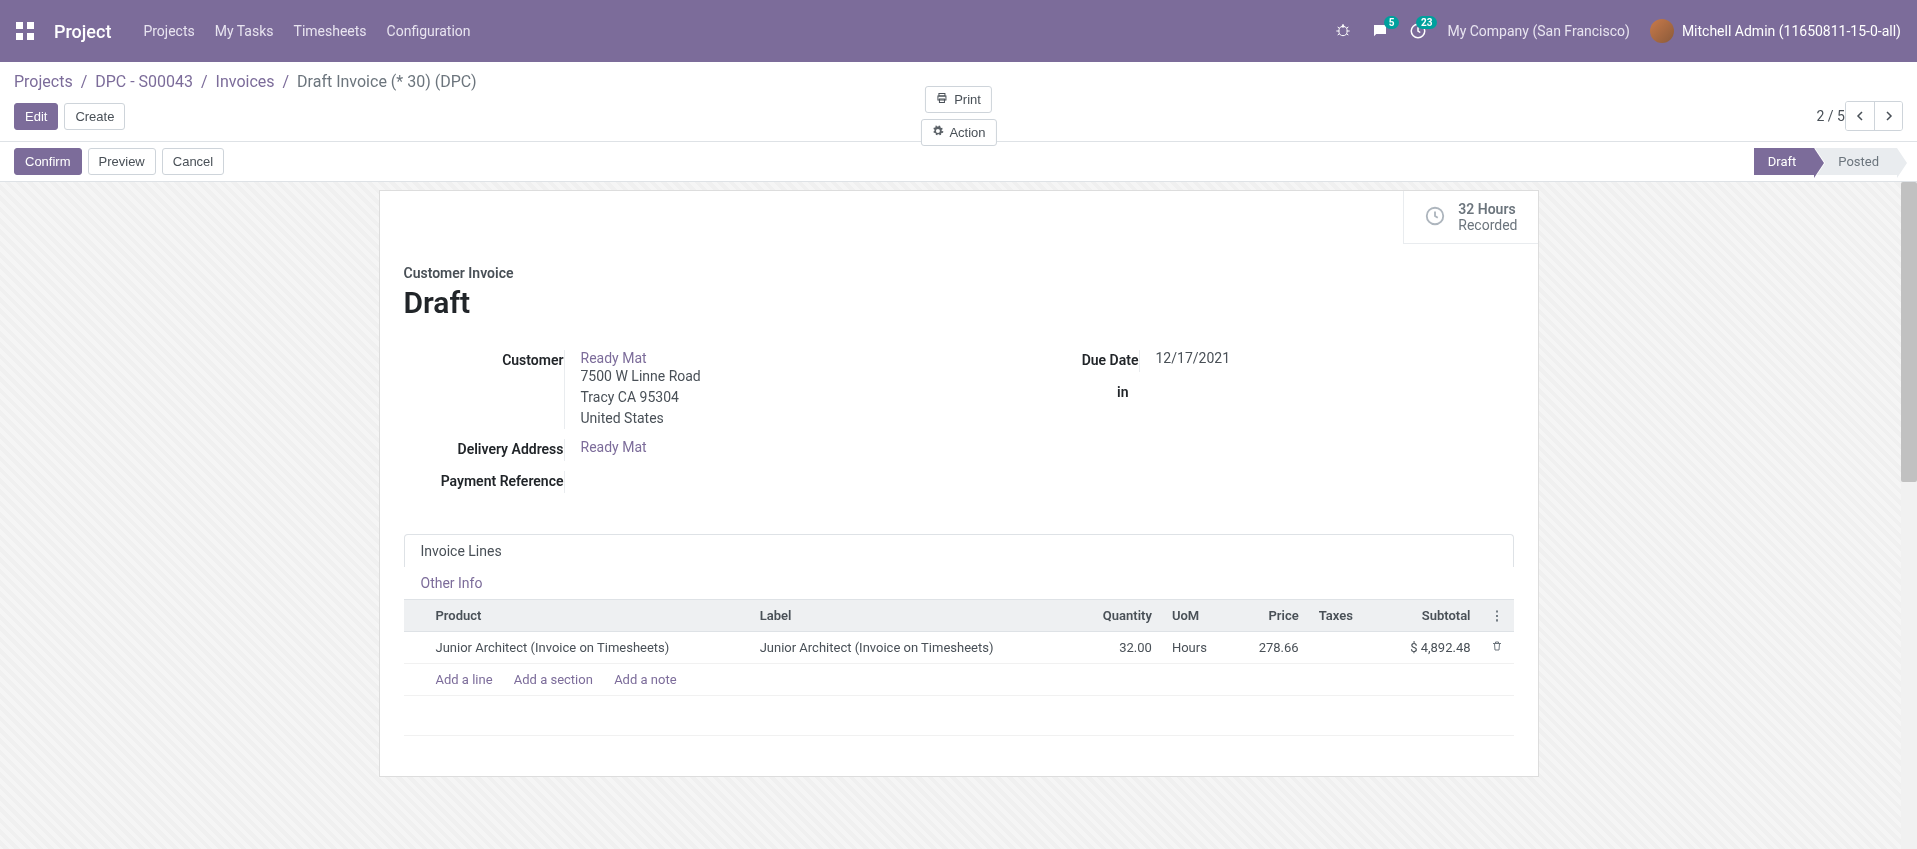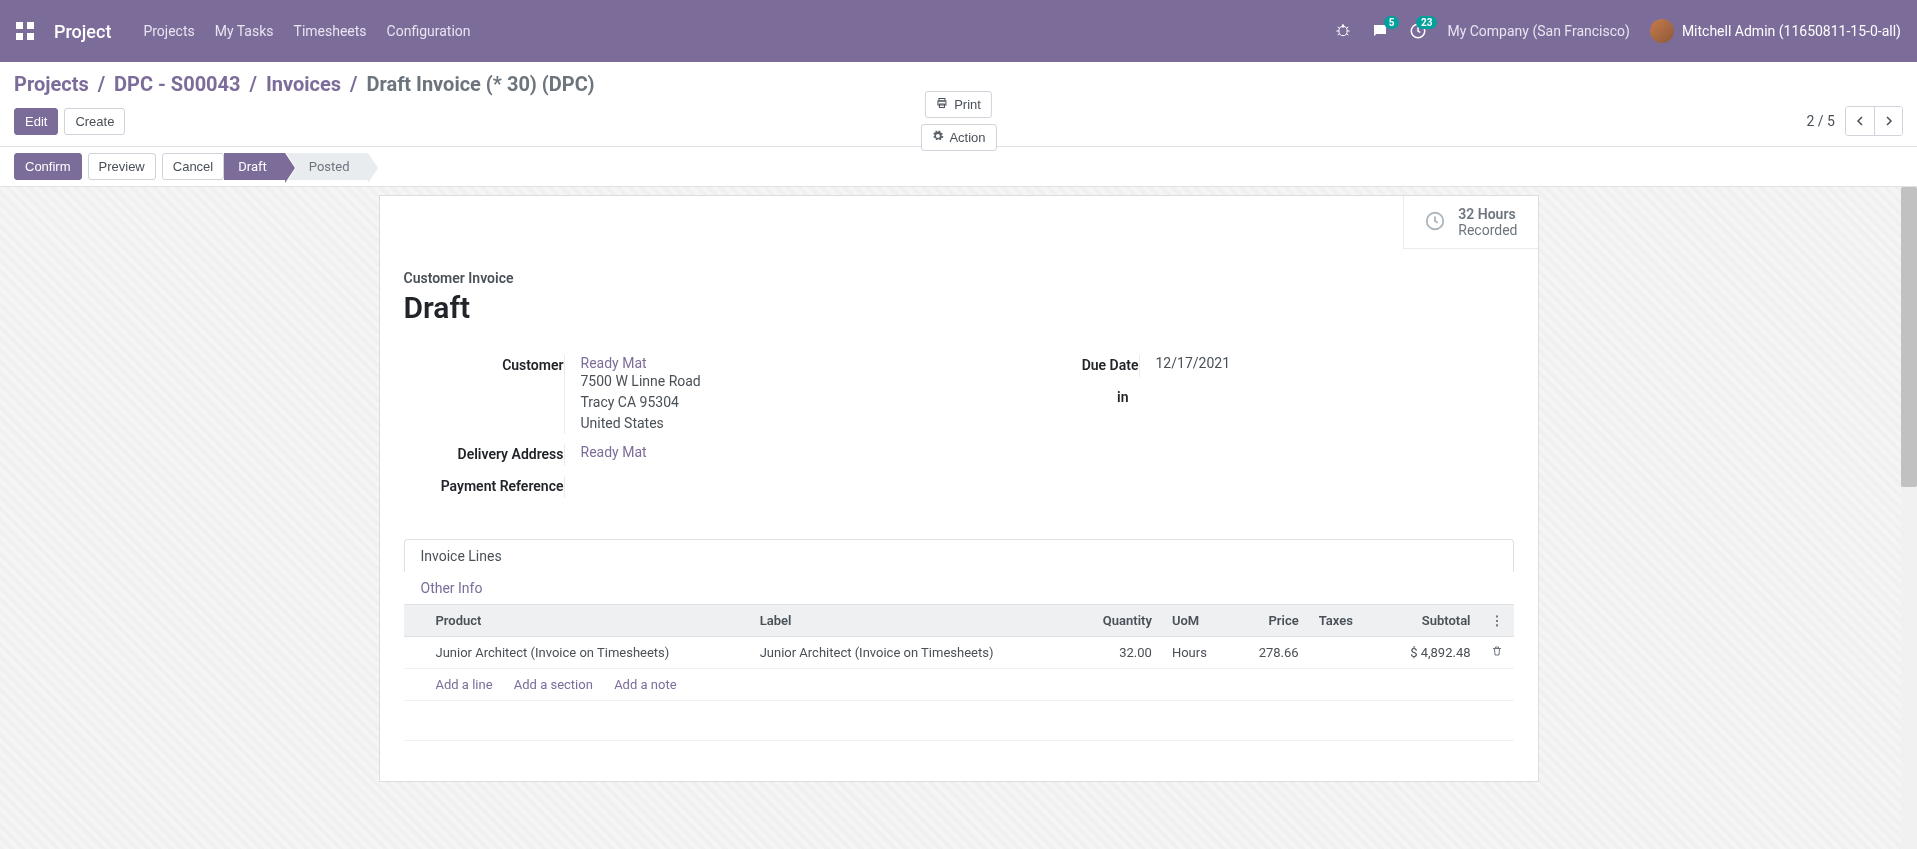--- a/index.html
+++ b/index.html
@@ -12,37 +12,37 @@
   .nav-apps { display:inline-flex; width:18px; height:18px; }
   .nav-brand { font-size: 18px; font-weight: 500; margin-right: 12px; }
   .nav-item { color: #e8e4f0; cursor: pointer; font-size: 14px; }
   .nav-right .icon-btn { position:relative; display:inline-flex; align-items:center; cursor:pointer; }
   .badge { position:absolute; top:-6px; right:-10px; background:#00a09d; color:#fff; border-radius:10px; font-size:10px; padding:1px 5px; font-weight:bold; }
   .avatar { width:24px; height:24px; border-radius:50%; background: linear-gradient(135deg,#c97a4a,#8a5a3a); display:inline-block; }
   .nav-user { display:flex; align-items:center; gap:8px; }
 
   
   .control-panel { background:#fff; border-bottom:1px solid #dee2e6; }
-  .breadcrumbs { padding: 10px 14px 4px; font-size:20px;font-weight:bold; }
+  .breadcrumbs { padding: 10px 14px 4px; font-size:16px; }
   .breadcrumbs a { color:#7c6c9a; }
   .breadcrumbs .sep { color:#7c6c9a; margin:0 4px; }
   .breadcrumbs .current { color:#6c757d; }
   .cp-row { display:flex; align-items:center; justify-content:space-between; padding: 6px 14px 10px; }
   .cp-left, .cp-center, .cp-right { display:flex; align-items:center; gap:6px; }
   .cp-center { position:absolute; left:50%; transform:translateX(-50%);flex-direction:column; }
   .cp-row { position:relative; }
   .btn { border:1px solid #ced4da; background:#fff; color:#495057; padding:5px 10px; border-radius:3px; cursor:pointer; font-size:13px; display:inline-flex; align-items:center; gap:6px; }
   .btn-primary { background:#7c6c9a; color:#fff; border-color:#7c6c9a; }
-  .pager { display:flex; align-items:center; gap:10px; color:#495057; }
+  .pager { display:flex; align-items:center; color:#495057; }
   .pager-btns { display:flex; border:1px solid #ced4da; border-radius:3px; overflow:hidden; }
   .pager-btns button { border:none; background:#fff; width:28px; height:28px; cursor:pointer; display:flex; align-items:center; justify-content:center; }
   .pager-btns button + button { border-left:1px solid #ced4da; }
 
   
-  .status-bar { background:#fff; border-bottom:1px solid #dee2e6; display:flex; align-items:center; padding: 6px 17px 6px 14px; }
+  .status-bar { background:#fff; border-bottom:1px solid #dee2e6; display:flex; align-items:center; justify-content:space-between; padding: 6px 0 6px 14px; }
   .status-bar .left-btns { display:flex; gap:6px; }
   .status-flow { display:flex; align-items:center; padding-right:20px; }
   .stage { padding:6px 18px 6px 24px; background:#e9ecef; color:#6c757d; position:relative; font-size:13px; }
   .stage::after { content:''; position:absolute; right:-10px; top:0; border-top:15px solid transparent; border-bottom:15px solid transparent; border-left:10px solid #e9ecef; z-index:2; }
   .stage::before { content:''; position:absolute; right:-11px; top:0; border-top:15px solid transparent; border-bottom:15px solid transparent; border-left:10px solid #fff; z-index:1; }
   .stage.active { background:#7c6c9a; color:#fff; }
   .stage.active::after { border-left-color:#7c6c9a; }
   .stage:first-child { padding-left:14px; }
 
   

